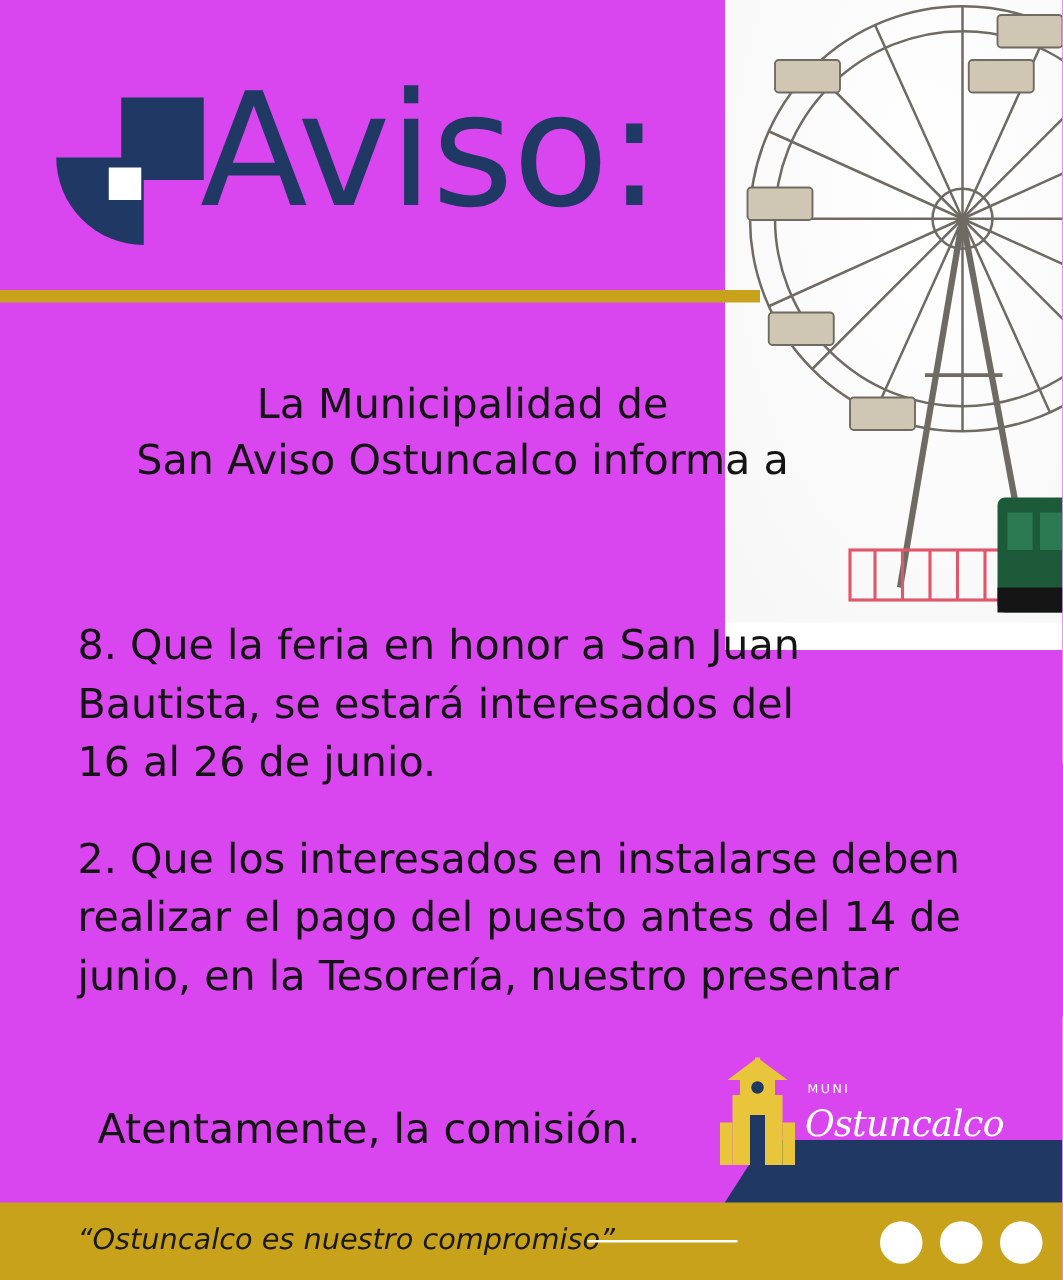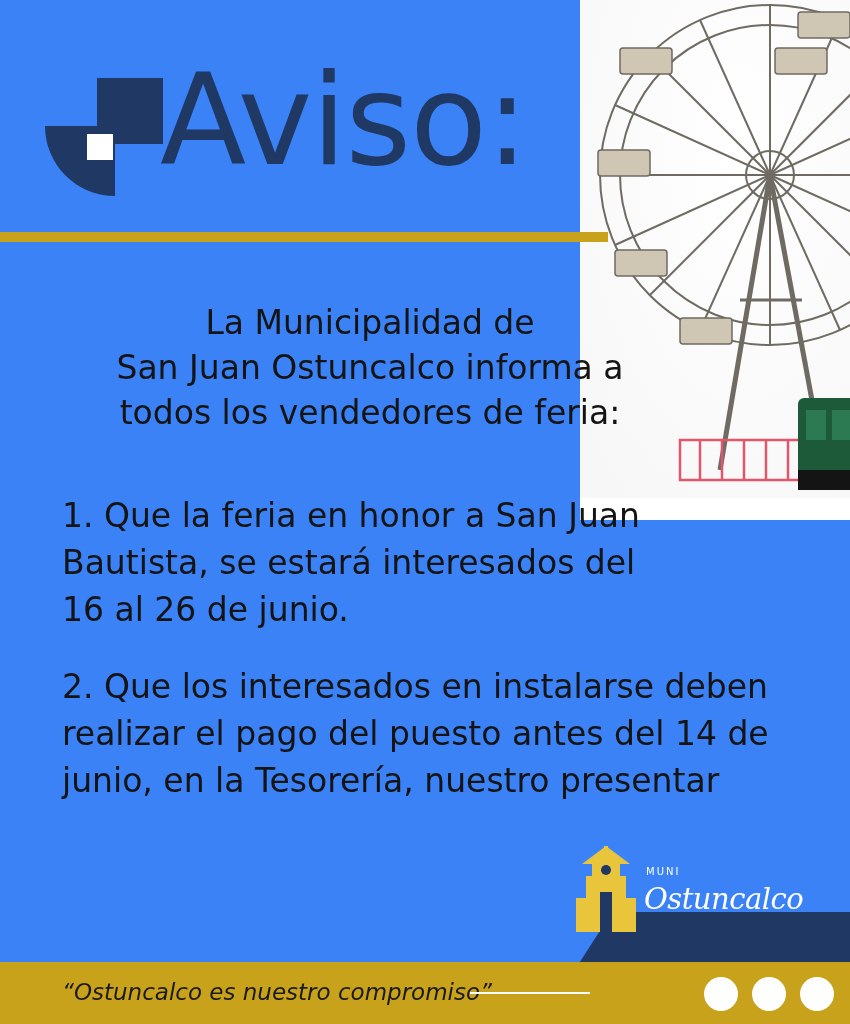--- a/index.html
+++ b/index.html
@@ -11,21 +11,21 @@
     height: 1024px;
     background: #ffffff;
     font-family: "Liberation Sans", sans-serif;
     overflow: hidden;
     position: relative;
   }
   .poster {
     position: relative;
     width: 850px;
     height: 1024px;
-    background: #3b82f6;
+    background: #d946ef;
     overflow: hidden;
   }
 
   
   .photo-area {
     position: absolute;
     right: 0;
     top: 0;
     width: 270px;
     height: 520px;
@@ -285,37 +285,37 @@
       <div class="sq"></div>
       <div class="quarter"></div>
       <div class="notch"></div>
     </div>
     <div class="aviso-title">Aviso:</div>
     <div class="gold-rule"></div>
   </div>
 
   <div class="intro">
     <div>La Municipalidad de</div>
-    <div>San Juan Ostuncalco informa a</div>
-    <div>todos los vendedores de feria:</div>
+    <div>San Aviso Ostuncalco informa a</div>
   </div>
 
   <div class="points">
     <div class="point">
-      <span class="ln">1. Que la feria en honor a San Juan</span>
+      <span class="ln">8. Que la feria en honor a San Juan</span>
       <span class="ln">Bautista,  se estará interesados del</span>
       <span class="ln">16 al 26 de junio.</span>
     </div>
     <div class="point">
       <span class="ln">2. Que los interesados en instalarse deben</span>
       <span class="ln">realizar el pago del puesto antes del 14 de</span>
       <span class="ln">junio, en la Tesorería, nuestro presentar</span>
     </div>
   </div>
 
+  <div class="closing">Atentamente, la comisión.</div>
 
   <div class="navy-wedge"></div>
 
   <div class="muni-logo">
     <svg class="muni-church" width="76" height="90" viewBox="0 0 76 90">
       <rect x="18" y="30" width="40" height="56" fill="#e8c53a"></rect>
       <rect x="24" y="14" width="28" height="18" fill="#e8c53a"></rect>
       <polygon points="38,0 14,18 62,18" fill="#e8c53a"></polygon>
       <rect x="32" y="46" width="12" height="40" fill="#1f3864"></rect>
       <circle cx="38" cy="24" r="5" fill="#1f3864"></circle>

